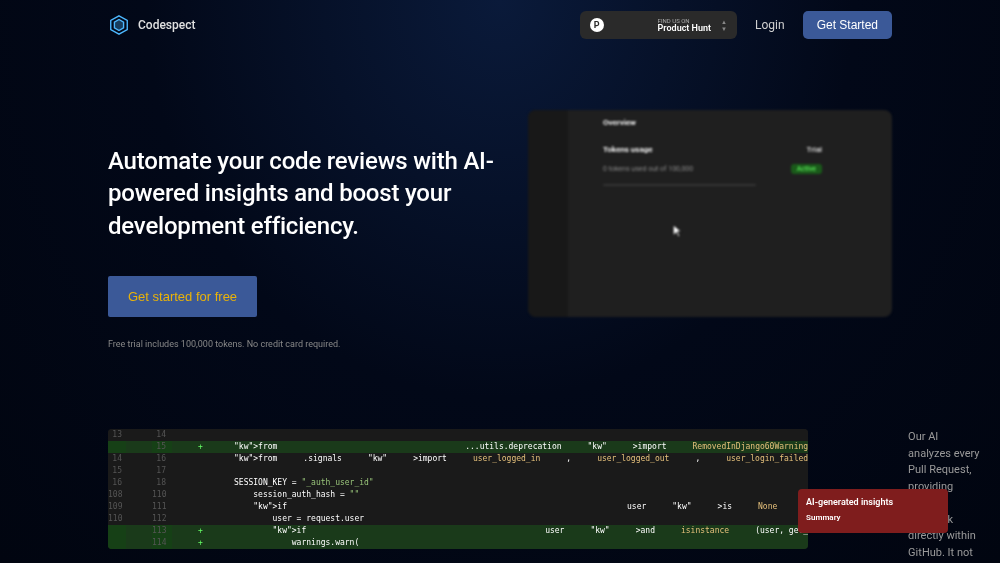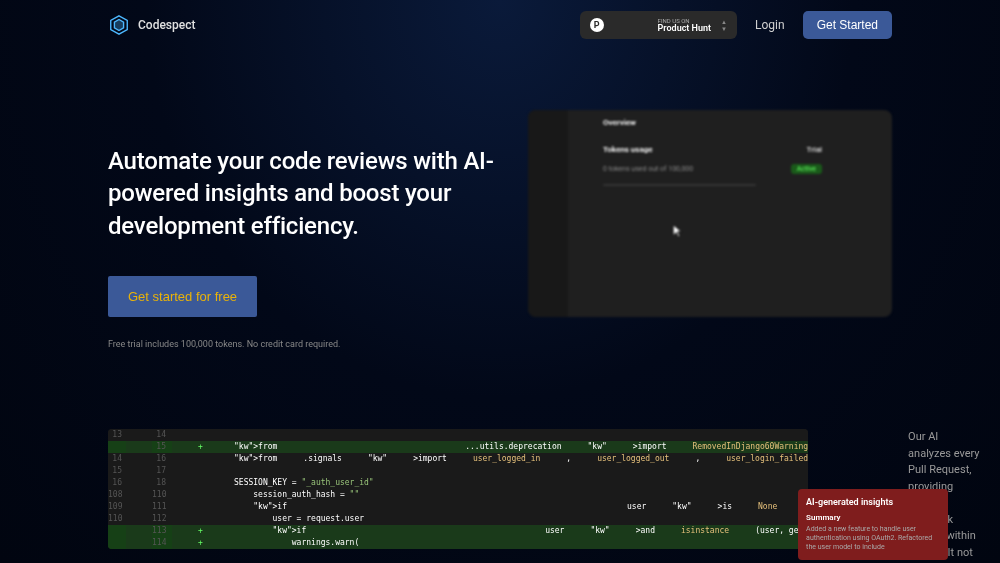--- a/index.html
+++ b/index.html
@@ -393,20 +393,19 @@
         <div class="code-line line-add">
           <span class="line-num"></span>
           <span class="line-num2">114</span>
           <span class="plus">+</span>
           <span class="code-text">            warnings.warn(</span>
         </div>
       </div>
     <div class="insight-card">
       <div class="insight-title">AI-generated insights</div>
       <div class="insight-summary">Summary</div>
-      <div class="insight-body">Added a new feature to handle user authentication using OAuth2. Refactored the user model to include</div>
     </div>
   </div>
   <div class="feature-text">
     <p class="feature-desc">Our AI analyzes every Pull Request, providing detailed feedback directly within GitHub. It not only summarizes the changes introduced by the PR but also reviews the code for potential improvements, helping you maintain high coding standards.</p>
 
   </div>
 </div>
 
 </body></html>

